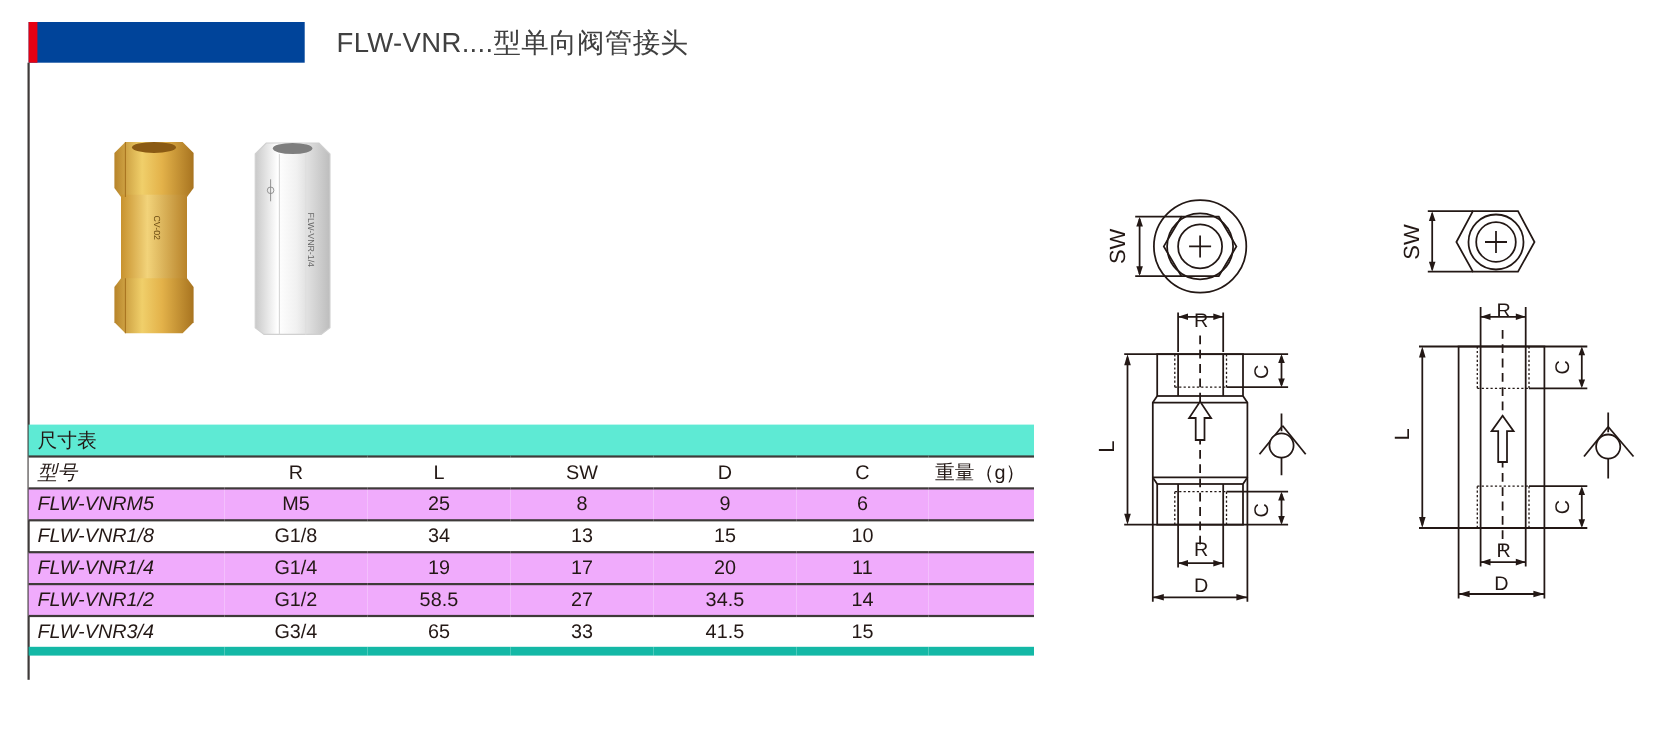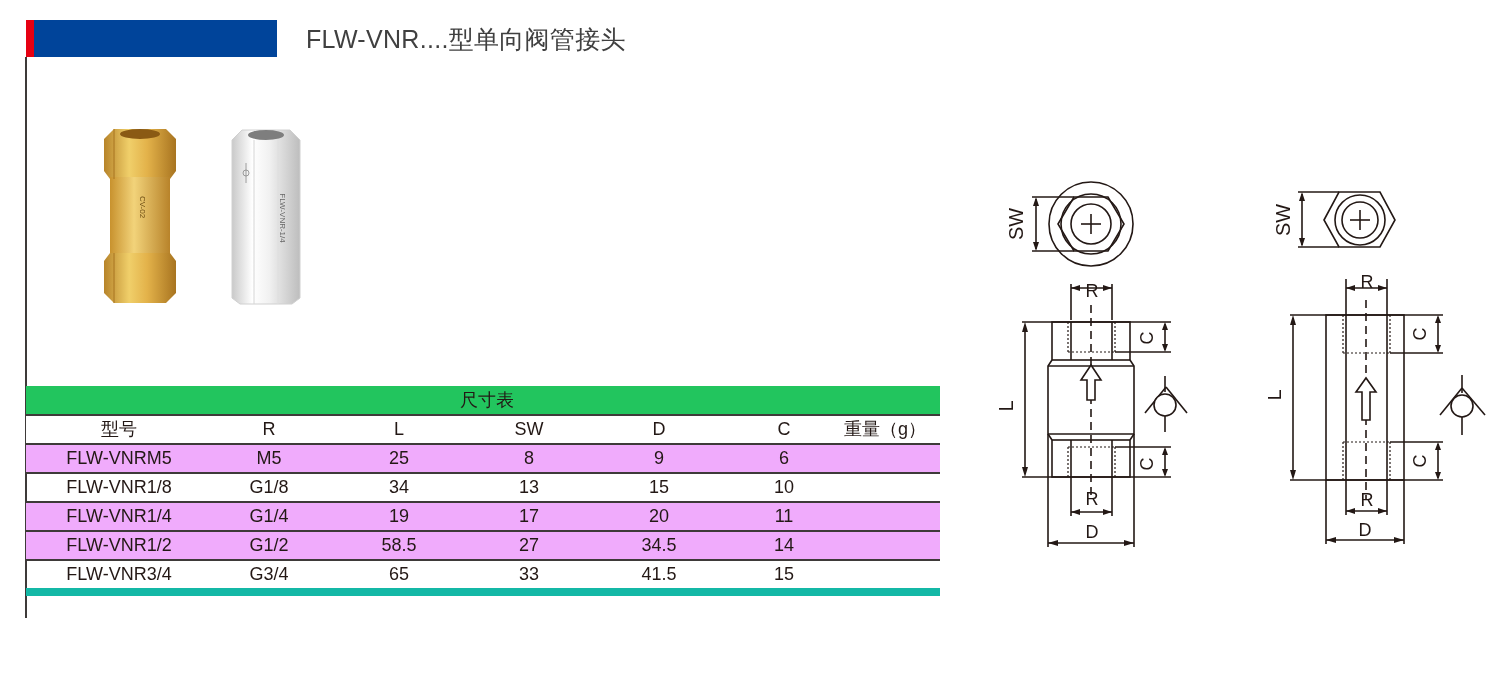--- a/index.html
+++ b/index.html
@@ -7,32 +7,32 @@
          font-family:"Liberation Sans","DejaVu Sans",sans-serif; color:#231815; }
   .header-bar { position:absolute; left:26px; top:20px; width:251px; height:37px; background:#00449a; }
   .header-accent { position:absolute; left:26px; top:20px; width:8px; height:37px; background:#e60012; }
   .page-title { position:absolute; left:306px; top:24px; font-size:25px; line-height:30px; color:#404040; letter-spacing:0.3px; }
   .left-rule { position:absolute; left:25px; top:57px; width:2px; height:561px; background:#3e3a39; }
 
   .photo { position:absolute; }
   .table-wrap { position:absolute; left:26px; top:386px; width:914px; }
   table { border-collapse:collapse; width:914px; font-size:18px; color:#231815; }
   td { padding:0; height:27px; line-height:27px; white-space:nowrap; }
-  tr.caption td { background:#22c55e; height:28px; padding-left:8px; border-bottom:2px solid #3e3a39;text-align:center; }
+  tr.caption td { background:#5eead4; height:28px; padding-left:8px; border-bottom:2px solid #3e3a39; }
   tr.head td { background:#ffffff; border-bottom:2px solid #3e3a39; }
   tr.row td { border-bottom:2px solid #3e3a39; }
   tr.row.alt td { background:#f0abfc; }
   tr.row.last td { border-bottom:8px solid #14b8a6; }
-  .c-model { width:170px; padding-left:8px; text-align:center; }
+  .c-model { width:170px; padding-left:8px; text-align:left;font-style:italic; }
   .c-r { width:130px; text-align:center; }
   .c-l { width:130px; text-align:center; }
   .c-sw { width:130px; text-align:center; }
   .c-d { width:130px; text-align:center; }
   .c-c { width:120px; text-align:center; }
-  .c-w { text-align:left; padding-right:2px; }
+  .c-w { text-align:center; padding-right:2px; }
 
   .drawing { position:absolute; }
   .drawing svg text { font-family:"Liberation Sans","DejaVu Sans",sans-serif; fill:#231815; }
 </style>
 </head>
 <body>
 
 <div class="header-bar"></div>
 <div class="header-accent"></div>
 <div class="page-title">FLW-VNR....型单向阀管接头</div>

